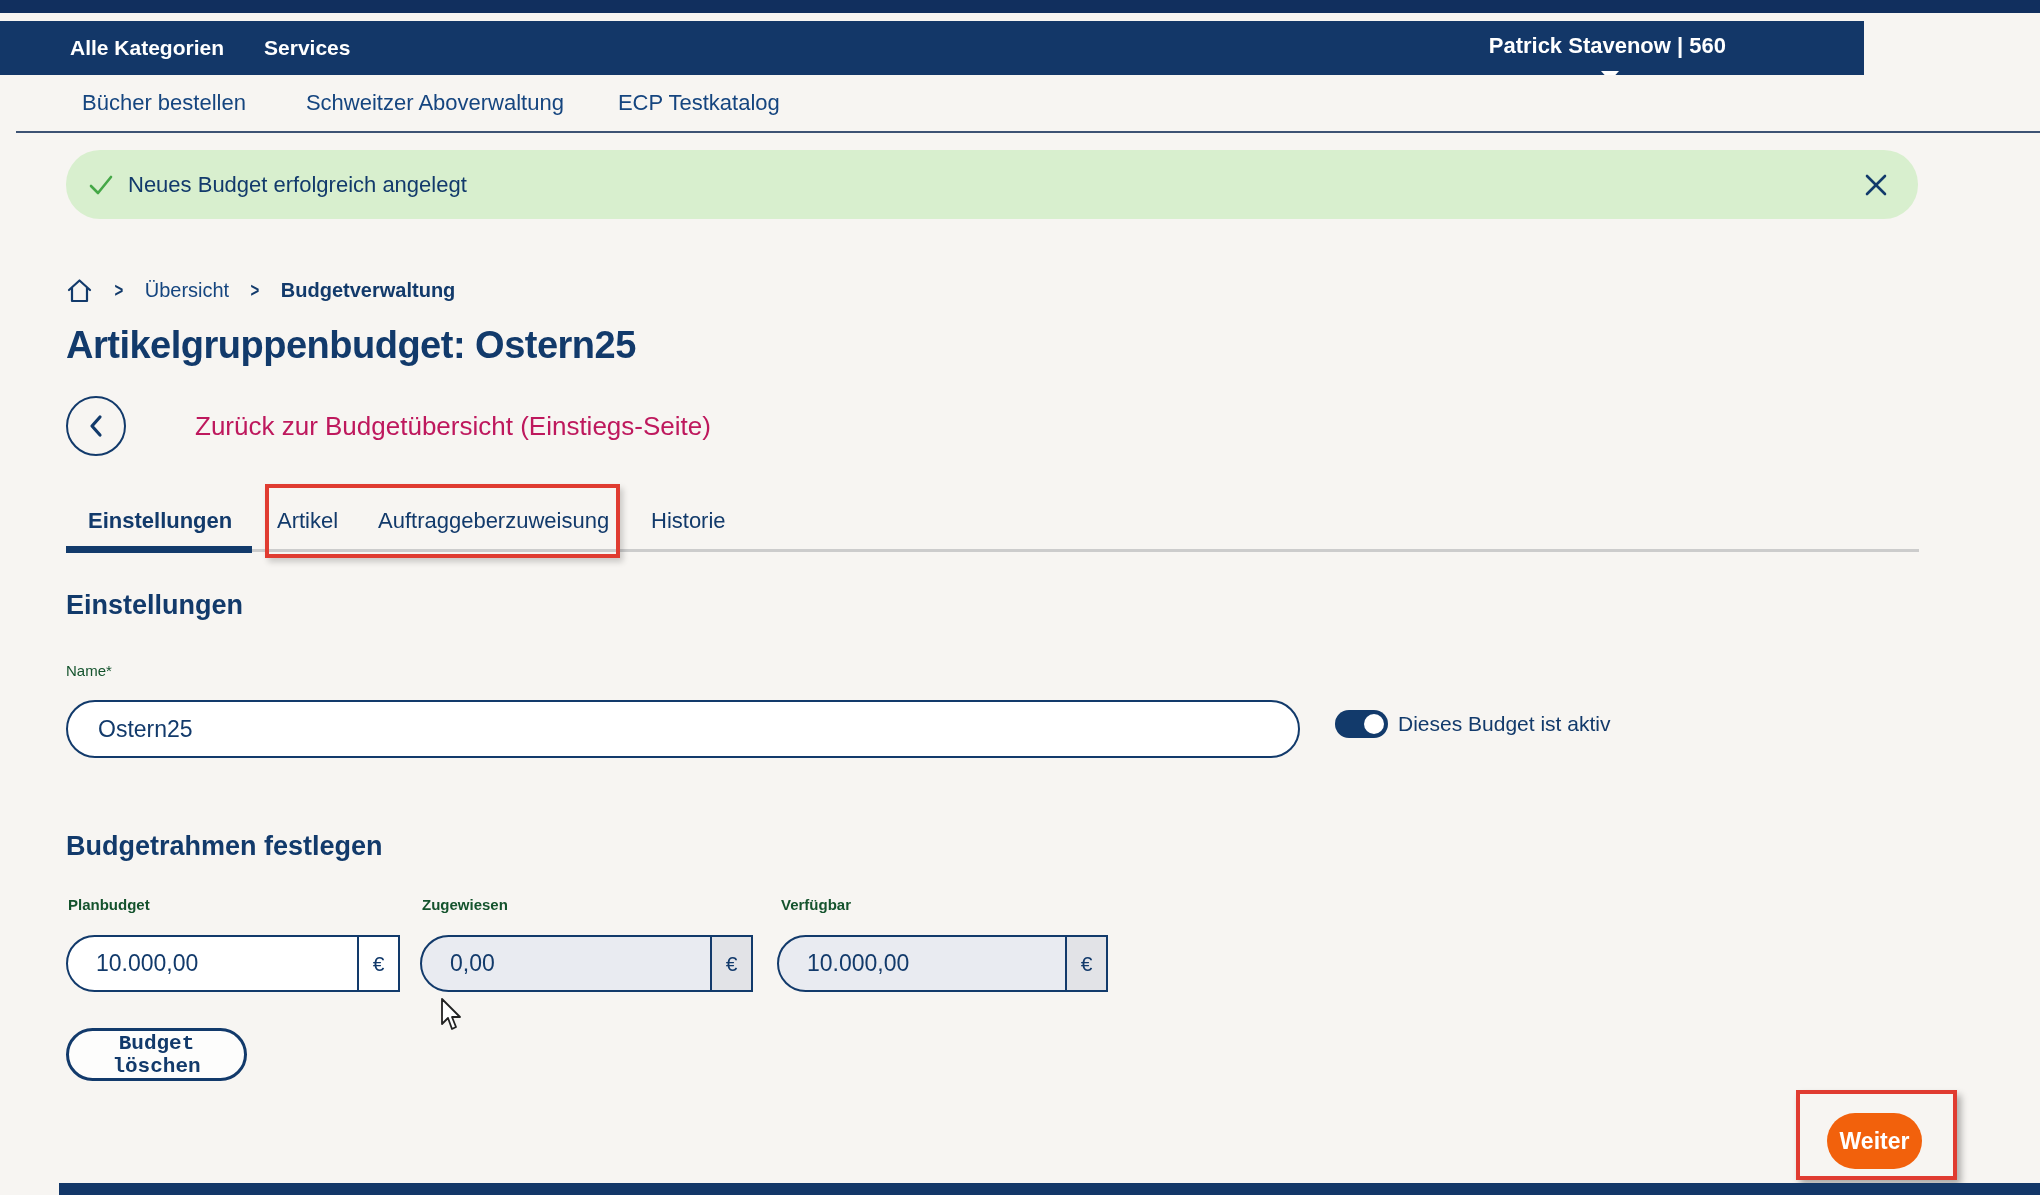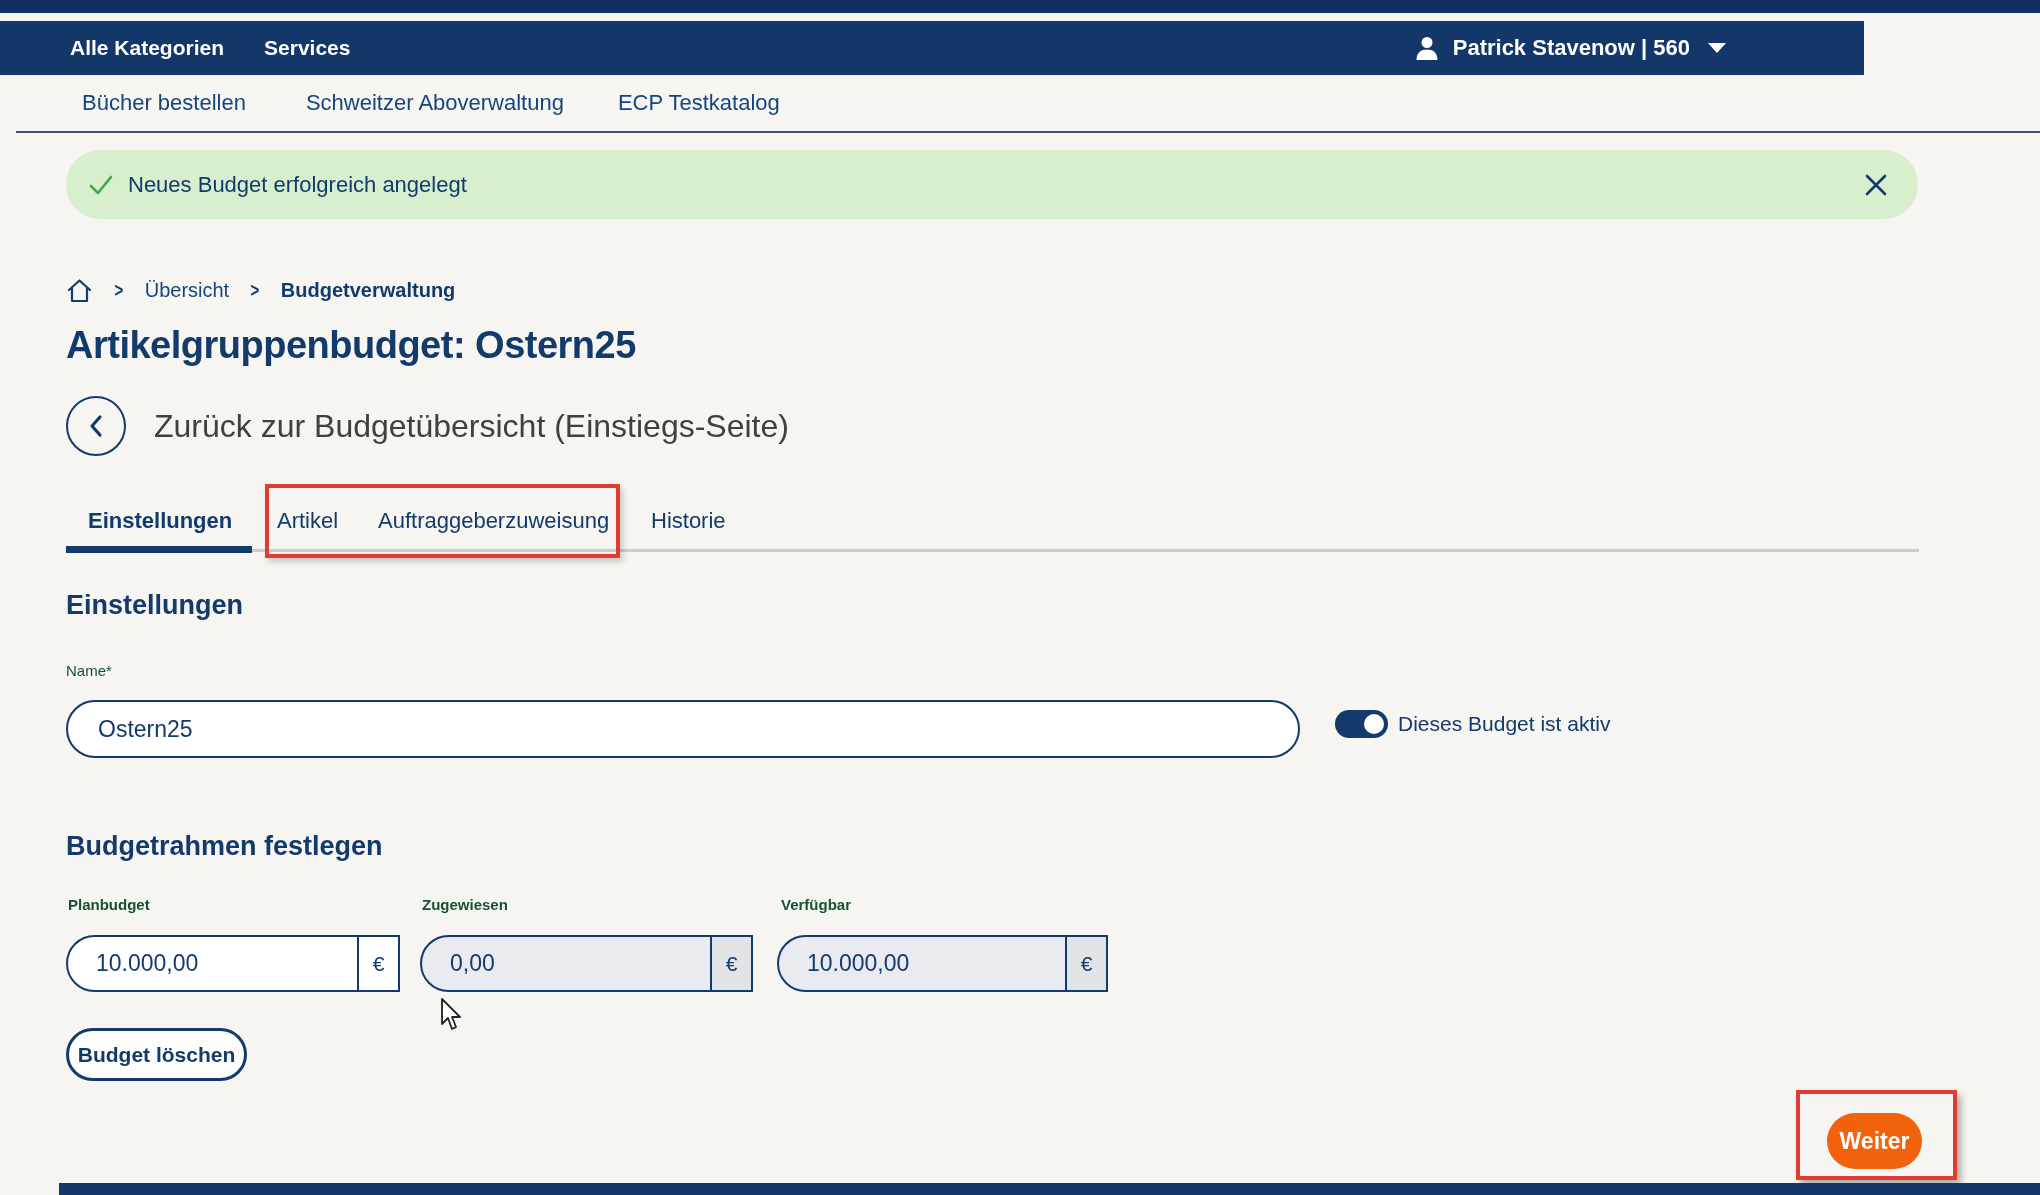--- a/index.html
+++ b/index.html
@@ -6,21 +6,21 @@
   html,body { width:2040px; height:1195px; }
   body { font-family:"Liberation Sans", sans-serif; background:#f7f5f2; position:relative; overflow:hidden; color:#123a6b; }
   .abs { position:absolute; }
 
   
   .top-strip { left:0; top:0; width:2040px; height:13px; background:#112f5e; }
   .navbar { left:0; top:21px; width:1864px; height:54px; background:#133768; display:flex; align-items:center; }
   .navbar-link { color:#ffffff; font-weight:bold; font-size:21px; cursor:pointer; }
   .navbar-link.first { margin-left:70px; }
   .navbar-link.second { margin-left:40px; }
-  .user-box { position:absolute; right:138px; top:0; height:54px; display:flex; align-items:center; gap:12px; cursor:pointer; }
+  .user-box { position:absolute; right:138px; top:0; height:54px; display:flex; align-items:center; gap:12px; cursor:pointer;flex-direction:column; }
   .user-name { color:#ffffff; font-weight:bold; font-size:22px; }
   .caret-down { width:0; height:0; border-left:9px solid transparent; border-right:9px solid transparent; border-top:10px solid #ffffff; margin-left:6px; }
 
   
   .subnav { left:16px; top:75px; width:2040px; height:58px; background:#f7f5f2; border-bottom:2px solid #3d5374; display:flex; align-items:center; }
   .subnav-link { color:#15457f; font-size:22px; cursor:pointer; }
   .sn1 { margin-left:66px; } .sn2 { margin-left:60px; } .sn3 { margin-left:54px; }
 
   
   .alert { left:66px; top:150px; width:1852px; height:69px; background:#d8efce; border-radius:34px; display:flex; align-items:center; }
@@ -32,21 +32,21 @@
   .breadcrumb { left:66px; top:274px; height:32px; display:flex; align-items:center; gap:20px; }
   .crumb { font-size:20px; color:#15457f; cursor:pointer; }
   .crumb.current { font-weight:bold; color:#123a6b; }
   .crumb-sep { font-size:20px; color:#123a6b; font-weight:bold; transform:scaleX(0.75); }
 
   .page-title { left:66px; top:324px; font-size:38px; font-weight:bold; color:#123a6b; letter-spacing:-0.5px; }
 
   
   .back-row { left:66px; top:395px; height:62px; display:flex; align-items:center; gap:28px; cursor:pointer; }
   .back-circle { width:60px; height:60px; border:2.5px solid #123a6b; border-radius:50%; background:#f7f5f2; display:flex; align-items:center; justify-content:center; }
-  .back-label { font-size:32px; color:#404040; }
+  .back-label { font-size:26px; color:#be185d;margin-left:41px; }
 
   
   .tab-label { position:absolute; top:508px; font-size:22px; color:#123a6b; cursor:pointer; white-space:nowrap; }
   .tab-label.active { font-weight:bold; }
   .tabs-baseline { left:66px; top:549px; width:1853px; height:3px; background:#cccccc; }
   .tabs-active-underline { left:66px; top:546px; width:186px; height:7px; background:#123a6b; }
   .red-box-tabs { left:265px; top:484px; width:355px; height:74px; border:4px solid #e03c31; box-shadow:3px 4px 6px rgba(0,0,0,0.18); background:transparent; }
 
   .section-heading { position:absolute; left:66px; font-size:27px; font-weight:bold; color:#123a6b; }
   .field-label { position:absolute; font-size:15px; color:#14532d; }
@@ -58,21 +58,21 @@
   .toggle { left:1335px; top:710px; width:53px; height:28px; background:#123a6b; border-radius:14px; cursor:pointer; }
   .toggle-knob { position:absolute; right:4px; top:4px; width:20px; height:20px; border-radius:50%; background:#ffffff; }
   .toggle-label { left:1398px; top:712px; font-size:21px; color:#123a6b; }
 
   .money-field { position:absolute; top:935px; height:57px; border:2px solid #123a6b; border-radius:29px 0 0 29px; display:flex; overflow:hidden; background:#ffffff; }
   .money-field .val { flex:1; display:flex; align-items:center; padding-left:28px; font-size:23px; color:#123a6b; }
   .money-field .cur { width:41px; border-left:2px solid #123a6b; display:flex; align-items:center; justify-content:center; font-size:21px; color:#123a6b; }
   .money-field.disabled { background:#e9ebf1; }
   .money-field.disabled .cur { background:#e2e3e7; }
 
-  .delete-btn { left:66px; top:1028px; width:181px; height:53px; border:3px solid #123a6b; border-radius:27px; background:#fdfdfc; color:#123a6b; font-weight:bold; font-size:21px; font-family:Liberation Sans, sans-serif; cursor:pointer; }
+  .delete-btn { left:66px; top:1028px; width:181px; height:53px; border:3px solid #123a6b; border-radius:27px; background:#fdfdfc; color:#123a6b; font-weight:bold; font-size:21px; font-family:Liberation Mono, monospace; cursor:pointer; }
 
   .next-btn { left:1827px; top:1113px; width:95px; height:56px; border:none; border-radius:28px; background:#f2610c; color:#ffffff; font-weight:bold; font-size:23px; font-family:"Liberation Sans",sans-serif; cursor:pointer; }
   .red-box-next { left:1796px; top:1090px; width:161px; height:90px; border:4px solid #e03c31; box-shadow:4px 5px 7px rgba(0,0,0,0.3); background:transparent; }
 
   .footer-bar { left:59px; top:1183px; width:1981px; height:12px; background:#133768; }
 
   .cursor { left:440px; top:998px; width:26px; height:34px; }
 </style>
 </head>
 <body>

